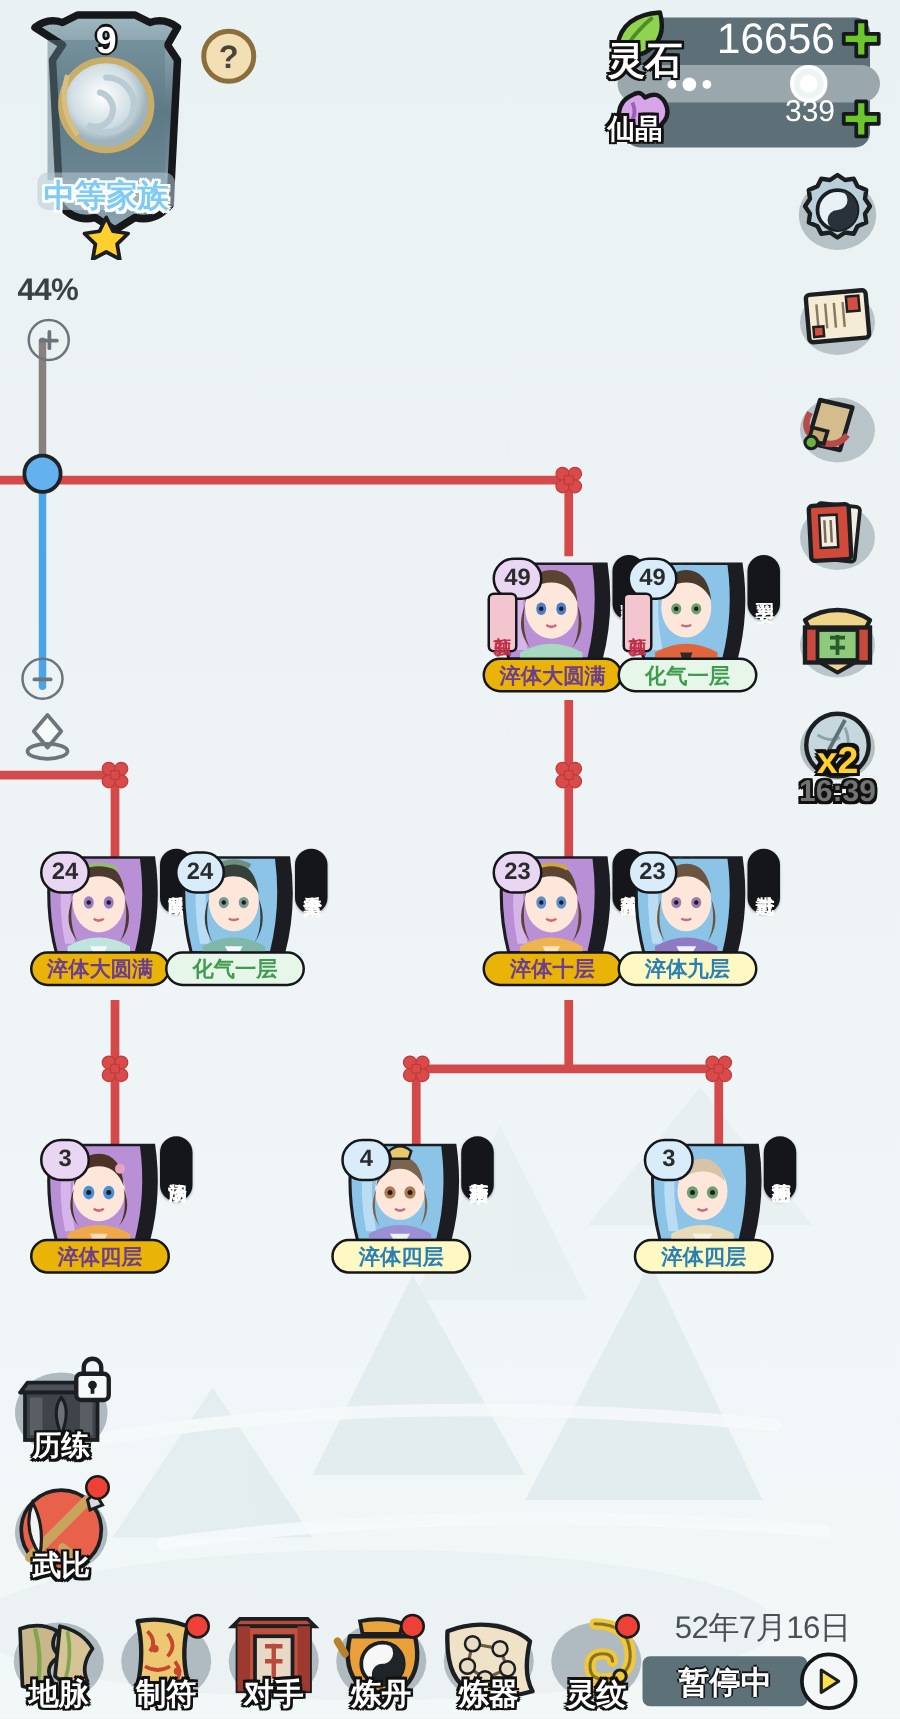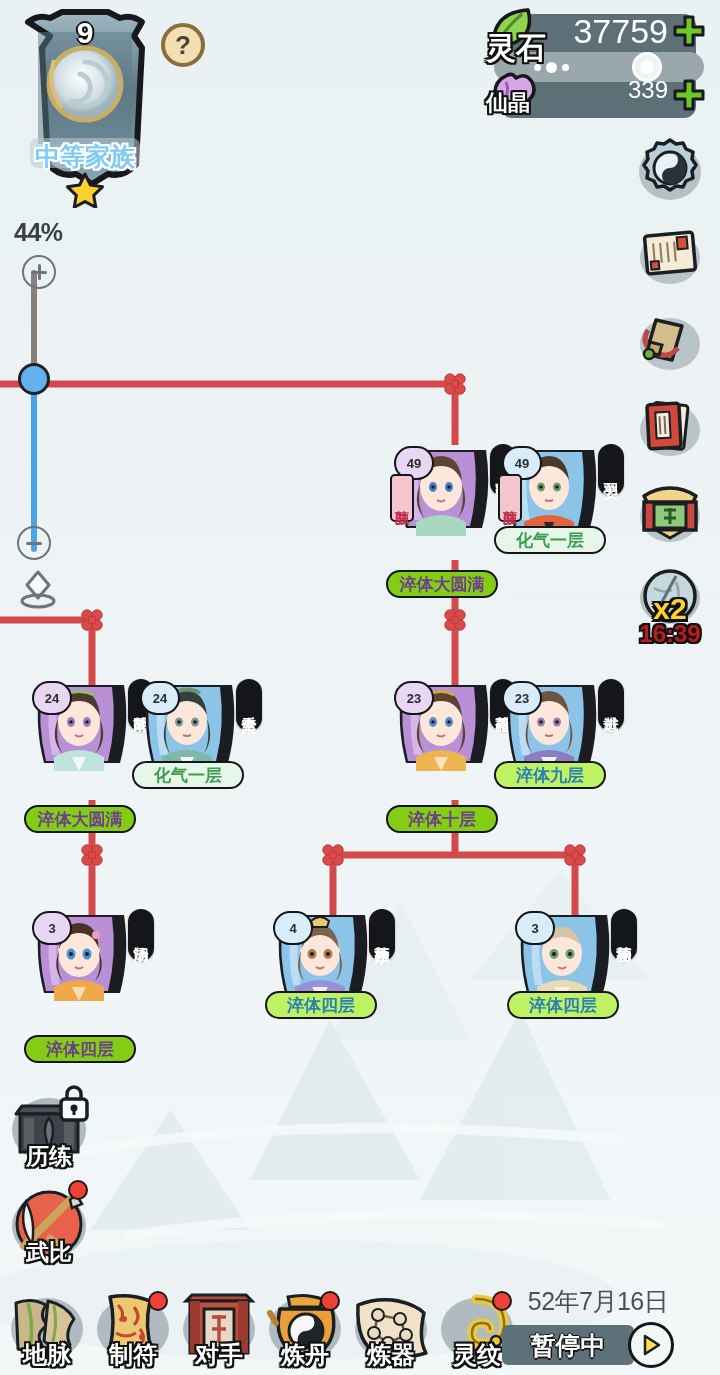--- a/index.html
+++ b/index.html
@@ -38,50 +38,50 @@
   .rail-btn{width:72px;height:72px;position:relative;margin-bottom:14px;}
   
   .person{position:absolute;width:122px;height:120px;z-index:4;}
   .p-art{position:absolute;left:0;top:0;width:104px;height:98px;}
   .nametag{position:absolute;right:-2px;top:4px;width:26px;min-height:52px;
      background:#15161a;border-radius:13px;padding:5px 2px 6px 2px;
      font-size:15px;line-height:16px;color:#fff;text-align:center;font-weight:bold;
      letter-spacing:0;writing-mode:vertical-rl;display:flex;align-items:center;justify-content:center;
      box-shadow:0 1px 2px rgba(0,0,0,.35);}
   .agebadge{position:absolute;left:2px;top:6px;width:40px;height:34px;border-radius:17px;
-     display:flex;align-items:center;justify-content:center;font-size:13px;font-weight:bold;
+     display:flex;align-items:center;justify-content:center;font-size:19px;font-weight:bold;
      color:#2b2b2b;border:2.5px solid #15161a;z-index:3;}
   .agebadge.f{background:#e8d6f2;}
   .agebadge.m{background:#d8ecfa;}
   .realm{position:absolute;left:-6px;top:86px;min-width:112px;height:28px;border-radius:14px;
      display:flex;align-items:center;justify-content:center;font-size:17px;font-weight:bold;
      border:2.5px solid #15161a;white-space:nowrap;padding:0 6px;z-index:5;}
-  .realm.f{background:#84cc16;color:#6b3f8c;margin-top:44px;}
-  .realm.m{background:#bef264;color:#2a7fb5;}
+  .realm.f{background:#eab308;color:#6b3f8c;}
+  .realm.m{background:#fef9c3;color:#2a7fb5;}
   .realm.g{background:#e6f6e8;color:#3f9b4e;}
   .zhuyan{position:absolute;left:-2px;top:34px;width:24px;height:48px;border-radius:5px;
      background:#f3c6cf;border:2px solid #15161a;color:#c0304a;font-size:14px;font-weight:bold;
      display:flex;align-items:center;justify-content:center;line-height:15px;z-index:6;
      writing-mode:vertical-rl;}
   
   .side-act{position:absolute;left:6px;width:86px;height:86px;z-index:6;}
   .side-label{position:absolute;left:0;right:0;bottom:-2px;text-align:center;font-size:23px;
      font-weight:bold;color:#fff;
      text-shadow:-2px 0 #111,2px 0 #111,0 -2px #111,0 2px #111,-2px -2px #111,2px 2px #111,2px -2px #111,-2px 2px #111;}
   
   #bottom-nav{position:absolute;left:0;bottom:0;width:611px;height:86px;z-index:7;display:flex;
      align-items:flex-end;padding-left:4px;}
   .nav-item{width:86px;height:86px;position:relative;}
   .nav-label{position:absolute;left:0;right:0;bottom:4px;text-align:center;font-size:24px;
      font-weight:bold;color:#fff;
      text-shadow:-2px 0 #111,2px 0 #111,0 -2px #111,0 2px #111,-2px -2px #111,2px 2px #111,2px -2px #111,-2px 2px #111;}
   .dot{position:absolute;right:8px;top:2px;width:20px;height:20px;border-radius:50%;
      background:#ee4036;border:2px solid #1a1a1a;}
   
-  #date-box{position:absolute;right:26px;bottom:4px;width:192px;height:86px;z-index:8;}
+  #date-box{position:absolute;right:14px;bottom:4px;width:192px;height:86px;z-index:8;}
   #date-text{text-align:center;font-size:25px;color:#4a5156;font-weight:normal;letter-spacing:-.5px;}
   #pause-row{display:flex;align-items:center;margin-top:4px;}
   #pause-pill{width:132px;height:40px;background:#5d7278;border-radius:6px;display:flex;
      align-items:center;justify-content:center;font-size:25px;font-weight:bold;color:#fff;
      text-shadow:-1.5px 0 #15161a,1.5px 0 #15161a,0 -1.5px #15161a,0 1.5px #15161a;}
   #play-btn{width:46px;height:46px;border-radius:50%;background:#f4f7f8;border:3px solid #15161a;
      margin-left:-6px;display:flex;align-items:center;justify-content:center;}
   .txt-no-sel{user-select:none;}
 </style>
 </head>
@@ -272,21 +272,21 @@
     <div style="width:14px;height:14px;border-radius:50%;background:#fff;margin:5px auto;"></div>
   </div>
 
   <svg style="position:absolute;left:2px;top:2px;" width="54" height="50" viewBox="0 0 54 50">
     <path d="M8 30 q4 -24 34 -26 q6 22 -12 32 q-12 6 -22 -6z" fill="#8fd34e" stroke="#16181b" stroke-width="3.5" stroke-linejoin="round"></path>
     <path d="M36 8 q-12 10 -20 22" fill="none" stroke="#4f8b2a" stroke-width="3"></path>
   </svg>
   <div style="position:absolute;left:2px;top:24px;font-size:30px;font-weight:bold;color:#fff;
        text-shadow:-2px 0 #111,2px 0 #111,0 -2px #111,0 2px #111,-2px -2px #111,2px 2px #111,2px -2px #111,-2px 2px #111;">灵石</div>
   <div style="position:absolute;left:60px;top:8px;width:124px;text-align:right;font-size:34px;
-       color:#fff;font-weight:normal;">37759</div>
+       color:#fff;font-weight:normal;">16656</div>
   <svg style="position:absolute;left:188px;top:10px;" width="34" height="34" viewBox="0 0 34 34">
     <path d="M13 3 h8 v10 h10 v8 h-10 v10 h-8 v-10 h-10 v-8 h10z" fill="#6dc62b" stroke="#16181b" stroke-width="3" stroke-linejoin="round"></path>
   </svg>
 
   <svg style="position:absolute;left:2px;top:62px;" width="54" height="50" viewBox="0 0 54 50">
     <path d="M10 34 q-4 -18 10 -24 q6 -4 10 2 q10 -6 16 4 q6 12 -6 20 q-16 8 -30 -2z" fill="#d6a6e8" stroke="#16181b" stroke-width="3.5" stroke-linejoin="round"></path>
     <path d="M20 16 q4 10 -2 16" fill="none" stroke="#9b5fb8" stroke-width="3"></path>
   </svg>
   <div style="position:absolute;left:2px;top:84px;font-size:22px;font-weight:bold;color:#fff;
        text-shadow:-2px 0 #111,2px 0 #111,0 -2px #111,0 2px #111,-2px -2px #111,2px 2px #111,2px -2px #111,-2px 2px #111;">仙晶</div>
@@ -361,21 +361,21 @@
         <path d="M20 26 q10 6 18 2"></path>
           <path d="M26 44 q12 -4 22 2"></path>
           <path d="M42 20 q4 10 2 18"></path>
       </g>
       <path d="M42 14 l-14 26" stroke="#5d7179" stroke-width="3"></path>
     </svg>
     <div style="position:absolute;left:0;top:30px;width:72px;text-align:center;font-size:30px;
          font-weight:bold;color:#ffd02e;
          text-shadow:-2.5px 0 #111,2.5px 0 #111,0 -2.5px #111,0 2.5px #111,-2.5px -2.5px #111,2.5px 2.5px #111,2.5px -2.5px #111,-2.5px 2.5px #111;">x2</div>
     <div style="position:absolute;left:0;top:58px;width:72px;text-align:center;font-size:24px;
-         font-weight:bold;color:#b91c1c;
+         font-weight:bold;color:#737373;
          text-shadow:-2px 0 #111,2px 0 #111,0 -2px #111,0 2px #111,-2px -2px #111,2px 2px #111,2px -2px #111,-2px 2px #111;">16:39</div>
   </div>
 </div>
 
 <div class="person" style="left:392px;top:440px;">
   <svg class="p-art" viewBox="0 0 104 98">
     <path d="M10 10 q-6 40 4 78 h76 q10 -38 4 -78 z" fill="#1b1d22"></path>
     <path d="M12 12 q-5 38 4 74 h62 q9 -36 4 -74 z" fill="#b98fd6"></path>
     <path d="M20 20 q-4 30 2 60 h8 q-6 -30 -2 -60z" fill="#d9bced" opacity=".85"></path>
     <ellipse cx="49" cy="46" rx="21" ry="25" fill="#fde7db"></ellipse>

